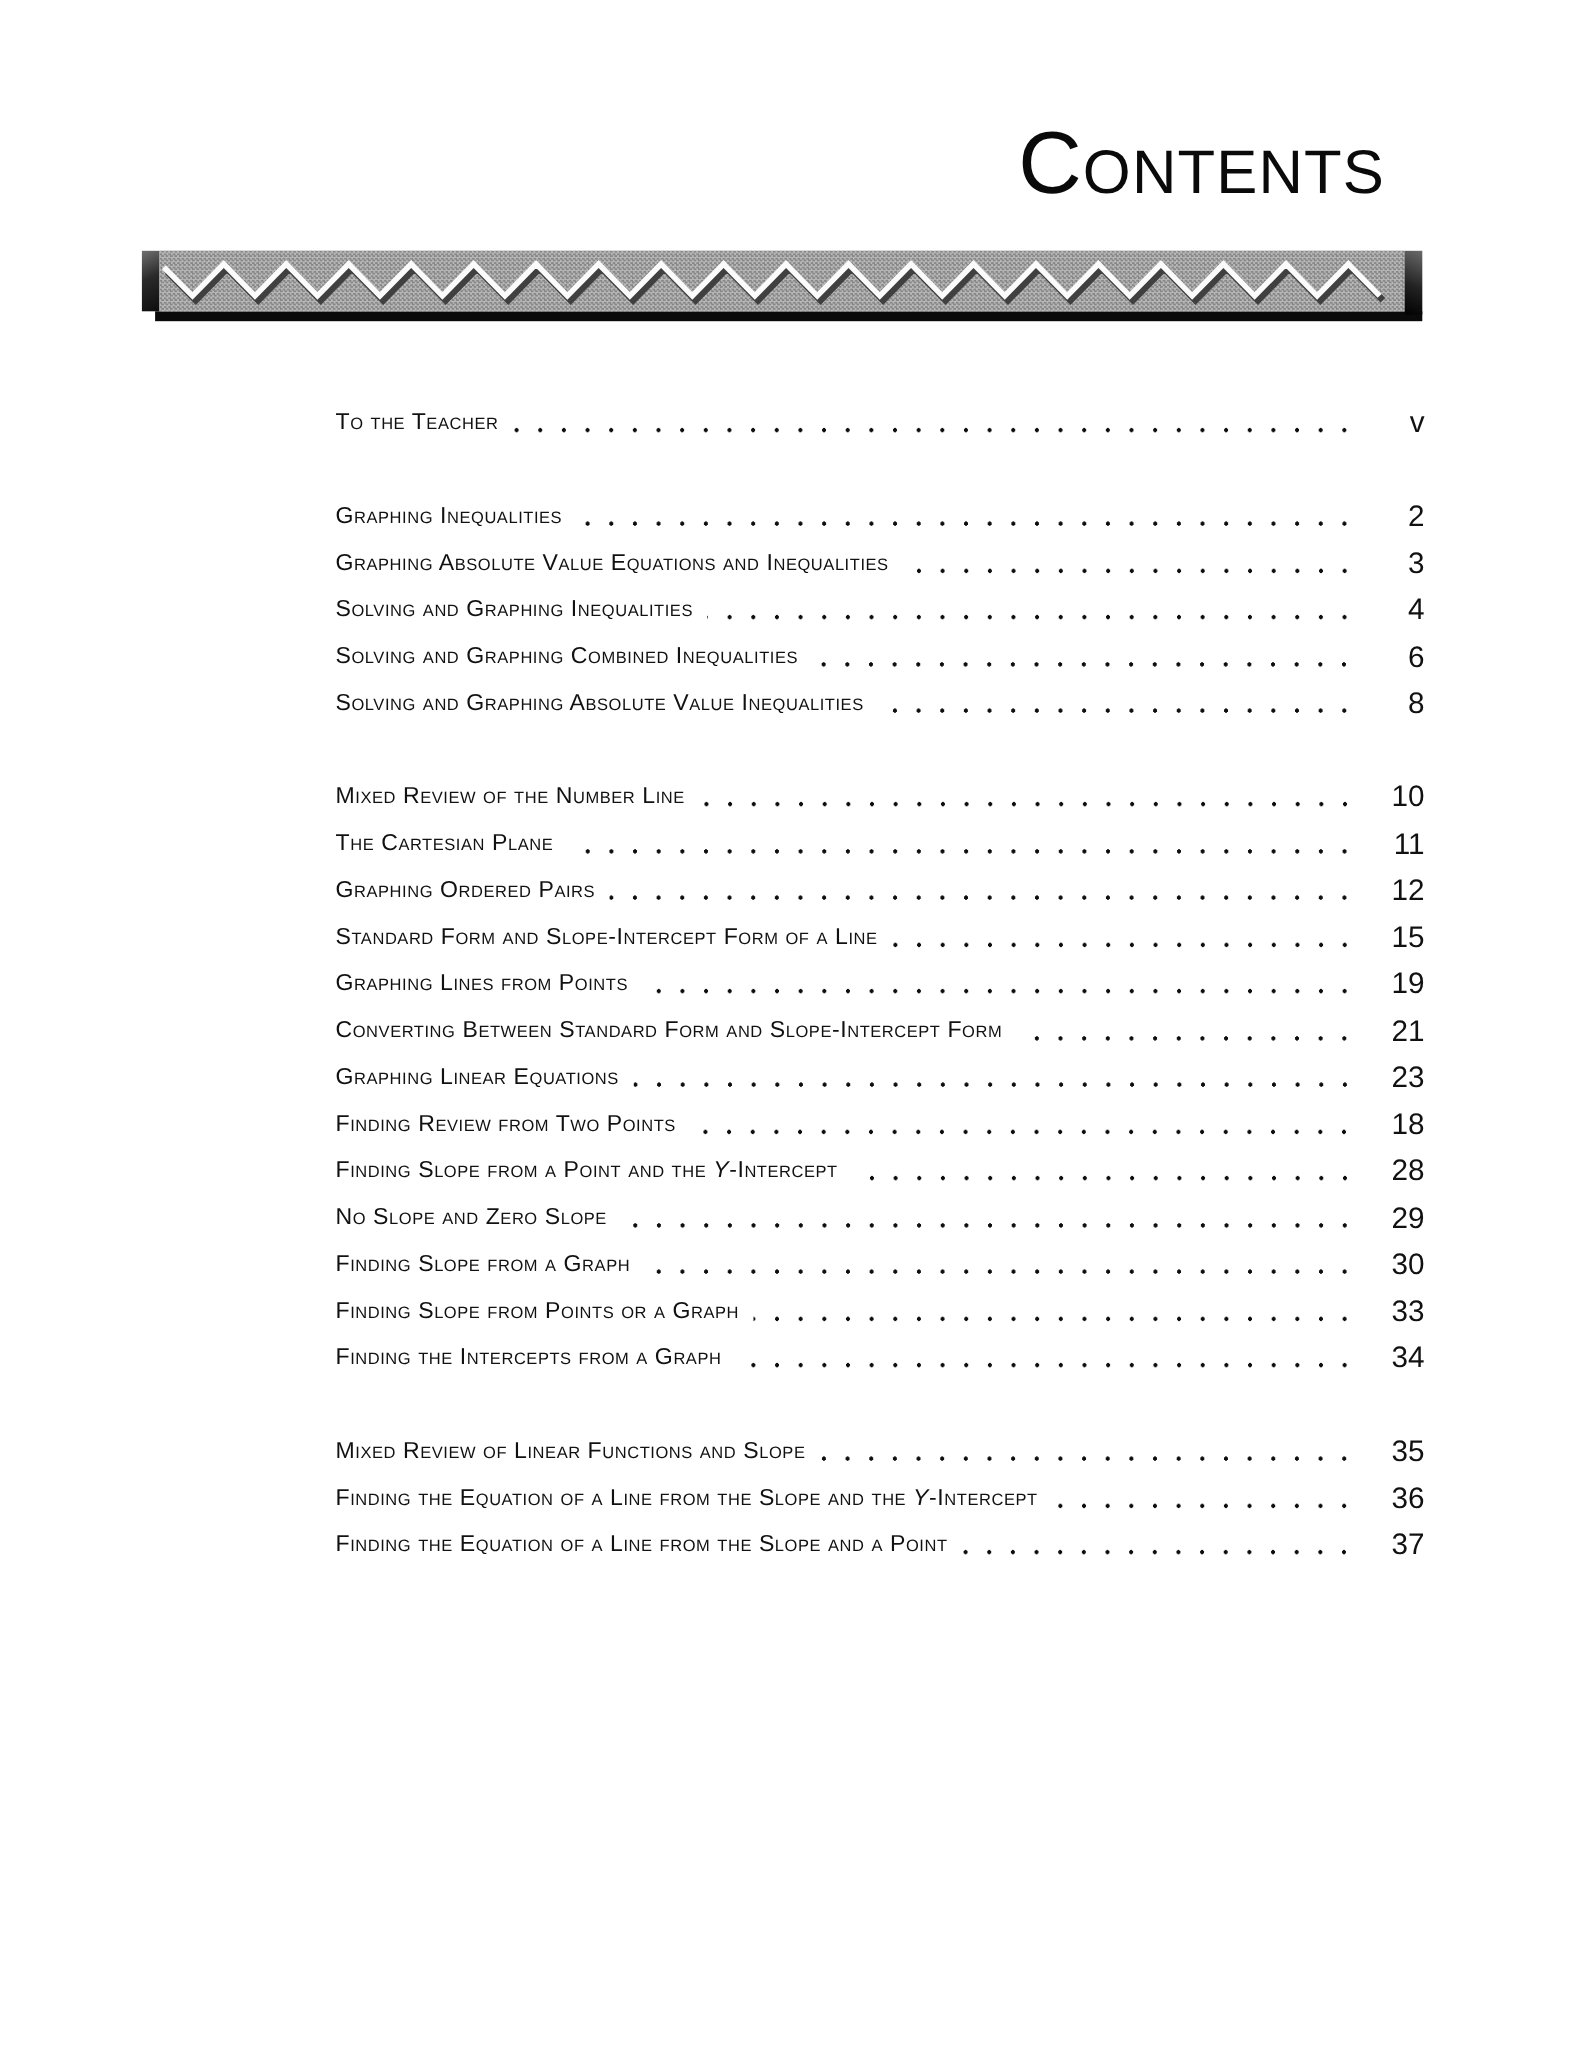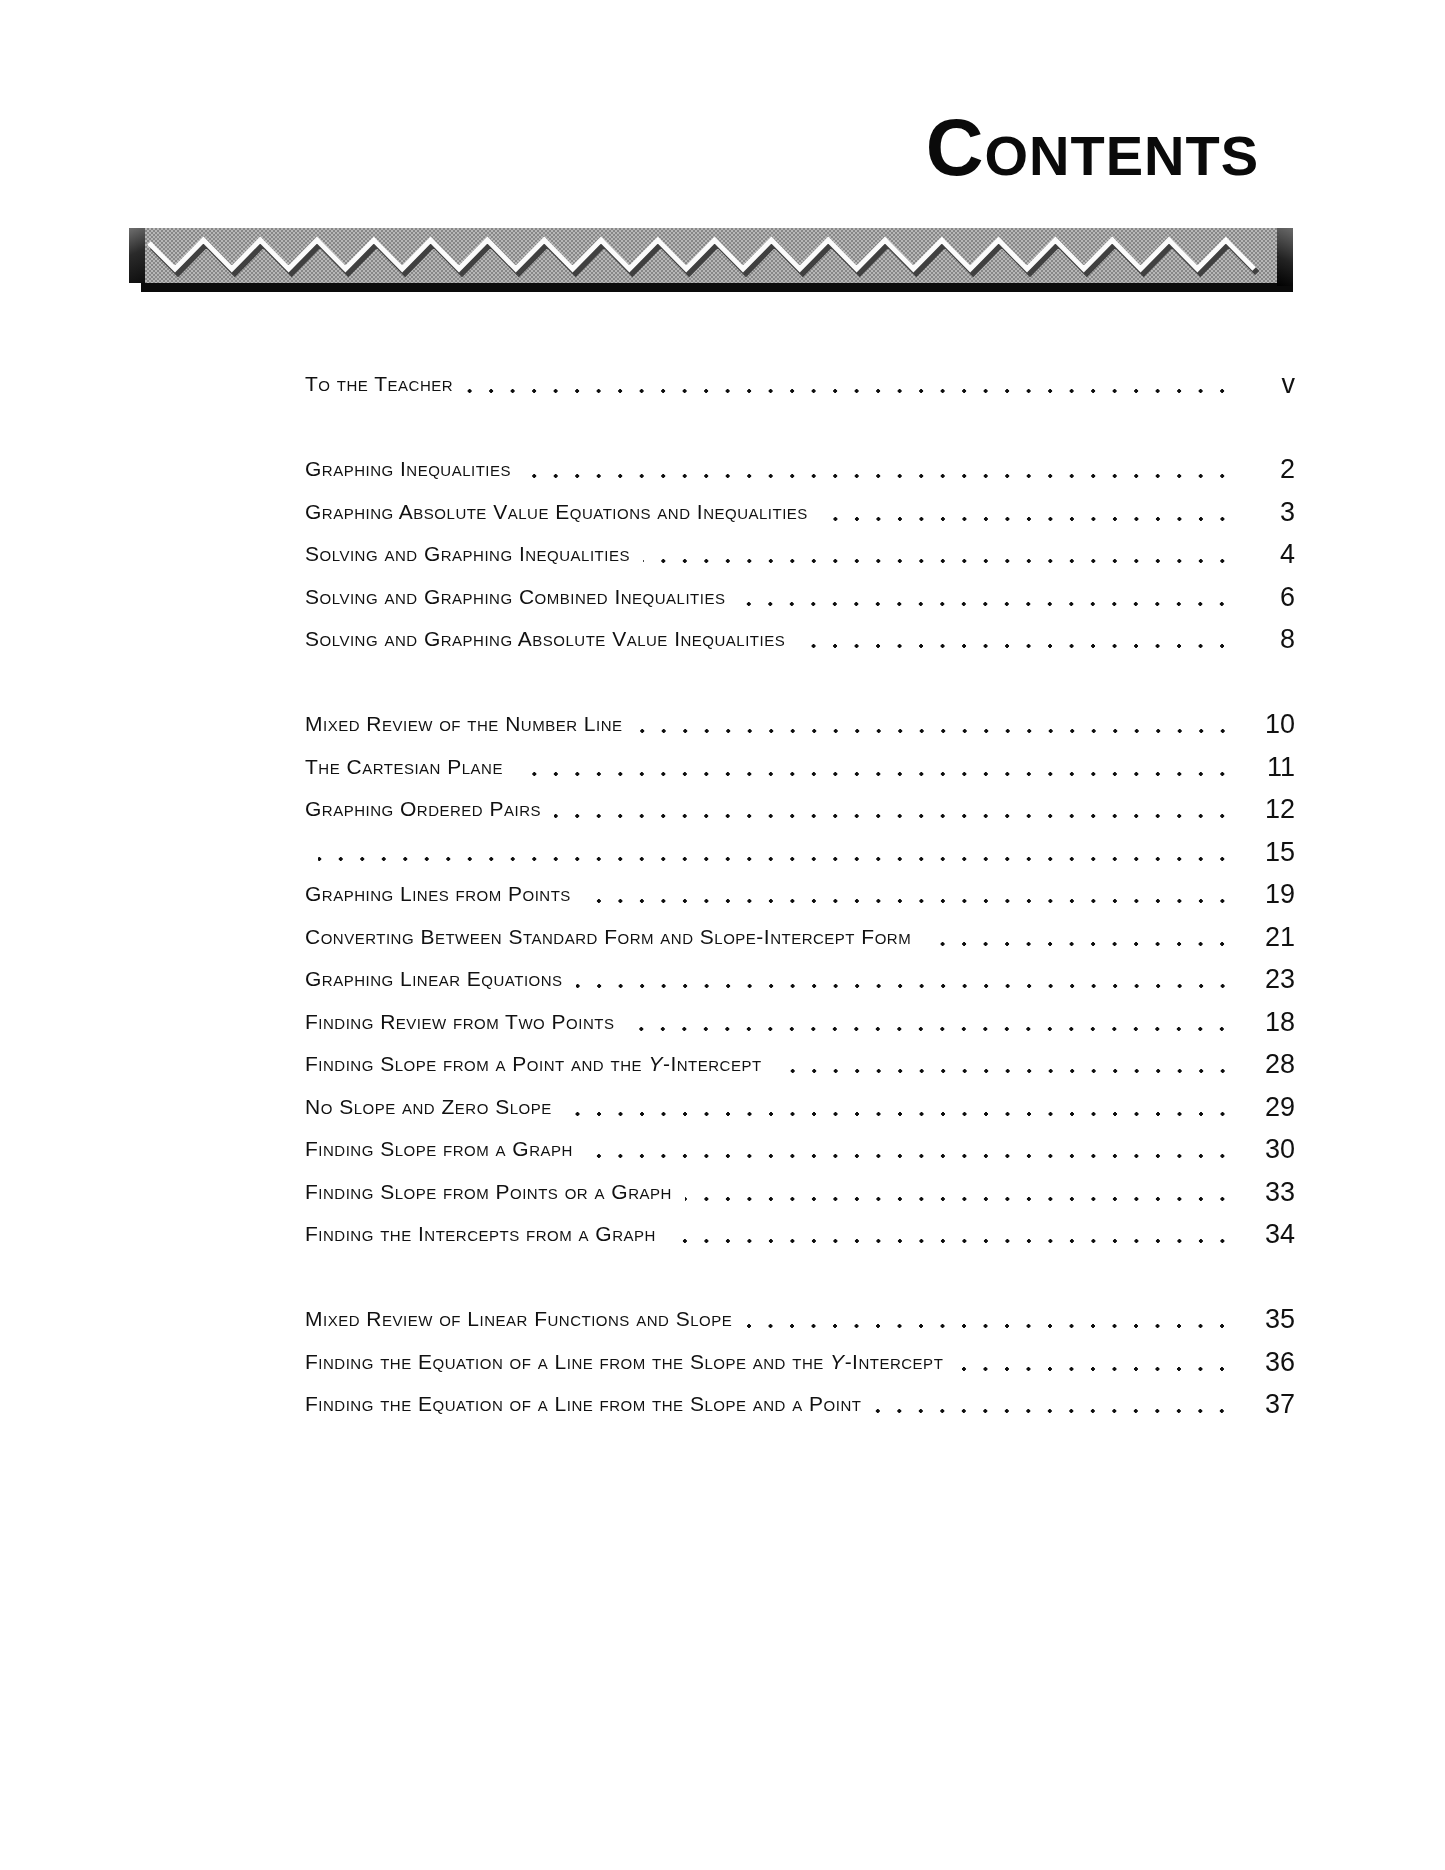--- a/index.html
+++ b/index.html
@@ -12,21 +12,21 @@
     overflow:hidden;
   }
 
   
   .page-title{
     position:absolute;
     top:108px;
     right:186px;
     font-size:80px;
     line-height:80px;
-    font-weight:bold;
+    font-weight:normal;
     font-variant:small-caps;
     letter-spacing:1px;
     color:#0a0a0a;
     white-space:nowrap;
   }
 
   
   .banner{
     position:absolute;
     left:129px;
@@ -157,20 +157,21 @@
       <span class="t">The Cartesian Plane</span>
       <span class="leader"></span>
       <span class="pg">11</span>
     </div>
     <div class="row">
       <span class="t">Graphing Ordered Pairs</span>
       <span class="leader"></span>
       <span class="pg">12</span>
     </div>
     <div class="row">
+      <span class="t">Standard Form and Slope-Intercept Form of a Line</span>
       <span class="leader"></span>
       <span class="pg">15</span>
     </div>
     <div class="row">
       <span class="t">Graphing Lines from Points</span>
       <span class="leader"></span>
       <span class="pg">19</span>
     </div>
     <div class="row">
       <span class="t">Converting Between Standard Form and Slope-Intercept Form</span>

